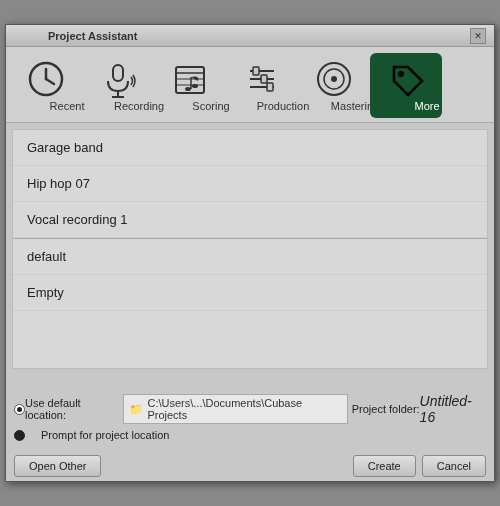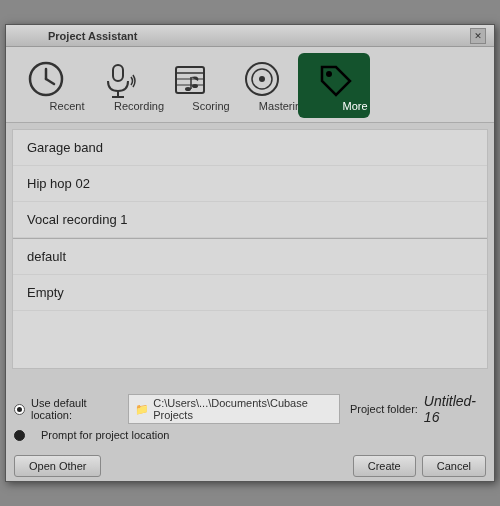--- a/index.html
+++ b/index.html
@@ -128,21 +128,20 @@
 
     .bottom-area {
       padding: 6px 8px 4px 8px;
       background: #c8c8c8;
     }
 
     .location-row {
       display: flex;
       align-items: center;
       margin-bottom: 4px;
-      gap: 6px;
       margin-top: 12px;
     }
 
     .radio-label {
       display: flex;
       align-items: center;
       gap: 4px;
       font-size: 11px;
       color: #222;
     }
@@ -258,20 +257,31 @@
         <line x1="6" y1="26" x2="34" y2="26" stroke="#333" stroke-width="1"></line>
 
         <ellipse cx="18" cy="30" rx="3" ry="2" fill="#333"></ellipse>
         <line x1="21" y1="30" x2="21" y2="18" stroke="#333" stroke-width="1.5"></line>
         <path d="M21 18 Q30 16 28 22" fill="#333" stroke="none"></path>
         <ellipse cx="25" cy="27" rx="3" ry="2" fill="#333"></ellipse>
       </svg>
       <span class="toolbar-label">Scoring</span>
     </div>
 
+    <div class="toolbar-item">
+      <svg class="icon-svg" viewBox="0 0 40 40">
+        <line x1="8" y1="12" x2="32" y2="12" stroke="#333" stroke-width="2"></line>
+        <line x1="8" y1="20" x2="32" y2="20" stroke="#333" stroke-width="2"></line>
+        <line x1="8" y1="28" x2="32" y2="28" stroke="#333" stroke-width="2"></line>
+        <rect x="11" y="8" width="6" height="8" rx="1" fill="#c8c8c8" stroke="#333" stroke-width="1.5"></rect>
+        <rect x="19" y="16" width="6" height="8" rx="1" fill="#c8c8c8" stroke="#333" stroke-width="1.5"></rect>
+        <rect x="25" y="24" width="6" height="8" rx="1" fill="#c8c8c8" stroke="#333" stroke-width="1.5"></rect>
+      </svg>
+      <span class="toolbar-label">Production</span>
+    </div>
 
     <div class="toolbar-item">
       <svg class="icon-svg" viewBox="0 0 40 40">
         <circle cx="20" cy="20" r="16" fill="none" stroke="#333" stroke-width="2"></circle>
         <circle cx="20" cy="20" r="10" fill="none" stroke="#333" stroke-width="1.5"></circle>
         <circle cx="20" cy="20" r="3" fill="#333"></circle>
       </svg>
       <span class="toolbar-label">Mastering</span>
     </div>
 
@@ -280,21 +290,21 @@
         <path d="M8 8 L22 8 L36 22 L22 36 L8 22 Z" fill="none" stroke="#fff" stroke-width="2.5"></path>
         <circle cx="15" cy="15" r="3" fill="#fff"></circle>
       </svg>
       <span class="toolbar-label">More</span>
     </div>
 
   </div>
 
   <div class="content-area">
     <div class="list-item">Garage band</div>
-    <div class="list-item">Hip hop 02</div>
+    <div class="list-item">Hip hop 07</div>
     <div class="list-item">Vocal recording 1</div>
     <div class="list-item separator-above">default</div>
     <div class="list-item">Empty</div>
   </div>
 
   <div class="bottom-area">
 
     <div class="location-row">
       <div class="radio-circle filled"></div>
       <span class="radio-label">Use default location:</span>

